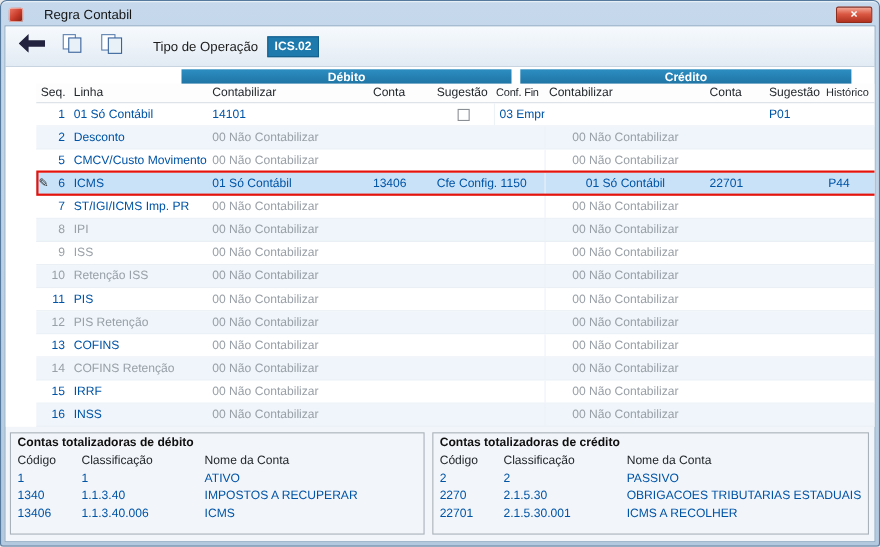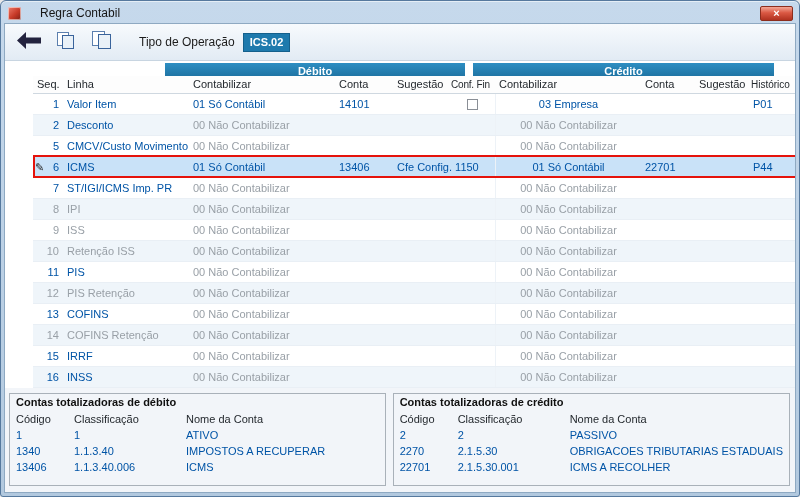--- a/index.html
+++ b/index.html
@@ -139,21 +139,20 @@
             <div class="hcell">Sugestão</div>
             <div class="hcell conf">Conf. Fin</div>
             <div class="hcell">Contabilizar</div>
             <div class="hcell">Conta</div>
             <div class="hcell">Sugestão</div>
             <div class="hcell hist">Histórico</div>
           </div>
           <div>
               <div class="grow cols">
                 <div class="cell seq">1</div>
-                <div class="cell linha">Valor Item</div>
                 <div class="cell d_cont">01 Só Contábil</div>
                 <div class="cell d_conta">14101</div>
                 <div class="cell d_sug"></div>
                 <div class="cell conf">
                   <span class="chk"></span>
                 </div>
                 <div class="cell c_cont">03 Empresa</div>
                 <div class="cell c_conta"></div>
                 <div class="cell c_sug"></div>
                 <div class="cell hist">P01</div>

